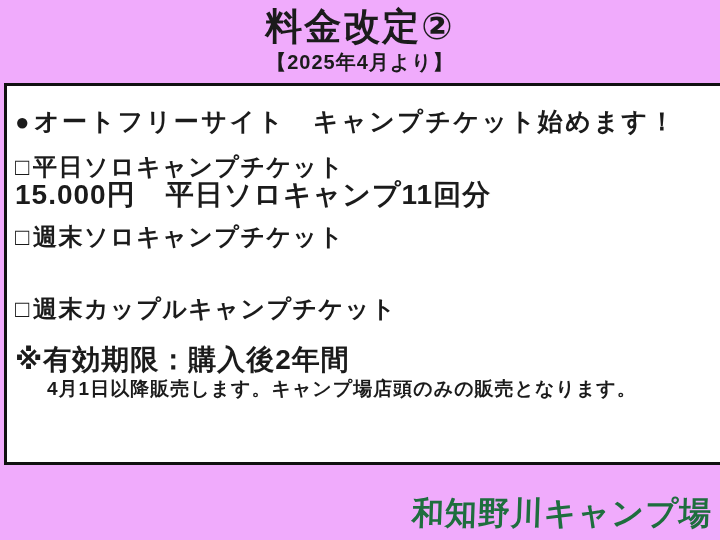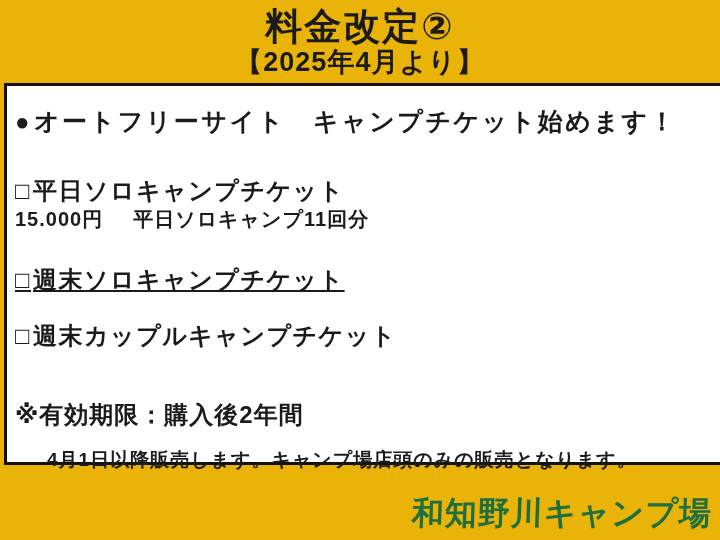--- a/index.html
+++ b/index.html
@@ -21,21 +21,21 @@
     text-align: center;
     padding-top: 6px;
     line-height: 1.0;
   }
   .title {
     font-size: 37px;
     letter-spacing: 2px;
     line-height: 42px;
   }
   .subtitle {
-    font-size: 27px;
+    font-size: 20px;
     letter-spacing: 1px;
     line-height: 28px;
   }
   .notice-box {
     position: absolute;
     left: 4px;
     top: 83px;
     width: 700px;
     height: 372px;
     border: 3px solid #111111;
@@ -48,51 +48,51 @@
     letter-spacing: 2.5px;
     line-height: 30px;
     white-space: nowrap;
     margin-top: 16px;
   }
   .headline .icon {
     font-size: 24px;
     margin-right: 2px;
   }
   .ticket {
-    margin-top: 40px;
+    margin-top: 16px;
   }
-  .ticket.t2 { margin-top: 33px; text-decoration: underline; }
-  .ticket.t3 { margin-top: 28px; }
+  .ticket.t2 { margin-top: 14px; }
+  .ticket.t3 { margin-top: 44px; }
   .ticket-name-line {
     font-size: 24px;
     letter-spacing: 1.5px;
     line-height: 28px;
     white-space: nowrap;
   }
   .ticket-name-line .icon {
     margin-right: 2px;
   }
   .ticket-price-line {
-    font-size: 20px;
+    font-size: 28px;
     letter-spacing: 1px;
     line-height: 28px;
     white-space: nowrap;
   }
   .ticket-price-line .detail {
     margin-left: 30px;
   }
   .expiry-note {
-    margin-top: 52px;
-    font-size: 24px;
+    margin-top: 24px;
+    font-size: 28px;
     letter-spacing: 1px;
     line-height: 26px;
     white-space: nowrap;
   }
   .sales-note {
-    margin-top: 20px;
+    margin-top: 4px;
     padding-left: 32px;
     font-size: 19px;
     letter-spacing: 1px;
     line-height: 23px;
     white-space: nowrap;
   }
   .logo {
     position: absolute;
     right: 8px;
     top: 494px;
@@ -100,21 +100,21 @@
     font-weight: 900;
     letter-spacing: 1px;
     line-height: 38px;
     transform: skewX(-2deg);
     white-space: nowrap;
   }
 </style>
 </head>
 <body>
 
-<div class="page" style="color: rgb(27, 27, 27); background: #eab308;">
+<div class="page" style="color: rgb(27, 27, 27); background: #f0abfc;">
 
   <div class="header">
     <div class="title">料金改定②</div>
     <div class="subtitle">【2025年4月より】</div>
   </div>
 
   <div class="notice-box" style="border-color: rgb(17, 17, 17);">
 
     <div class="headline">
       <span class="icon">●</span><span>オートフリーサイト　キャンプチケット始めます！</span>

